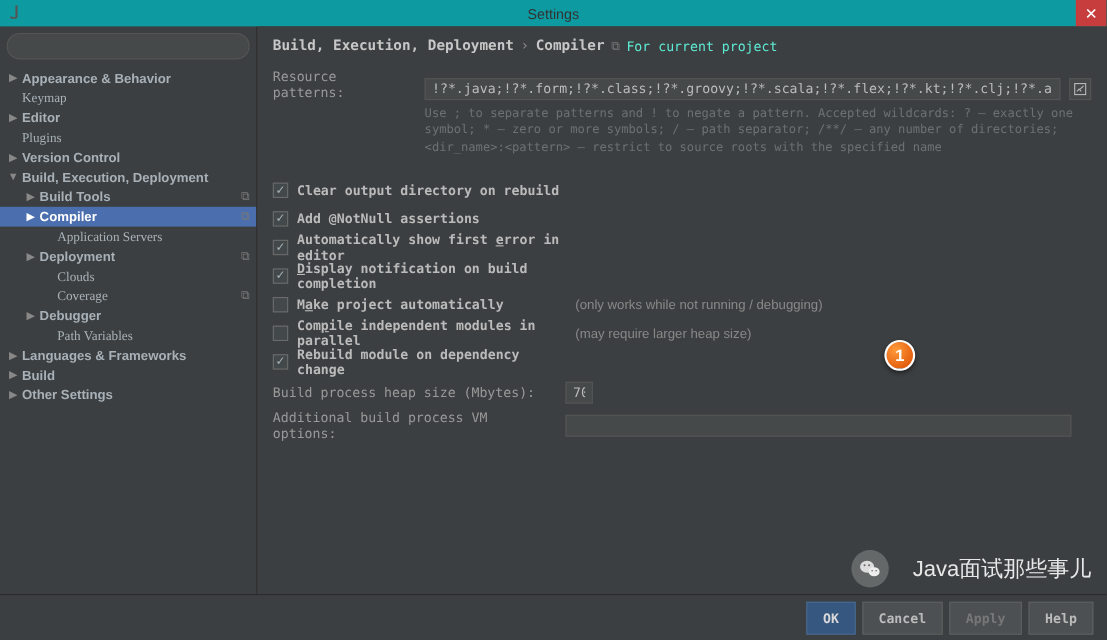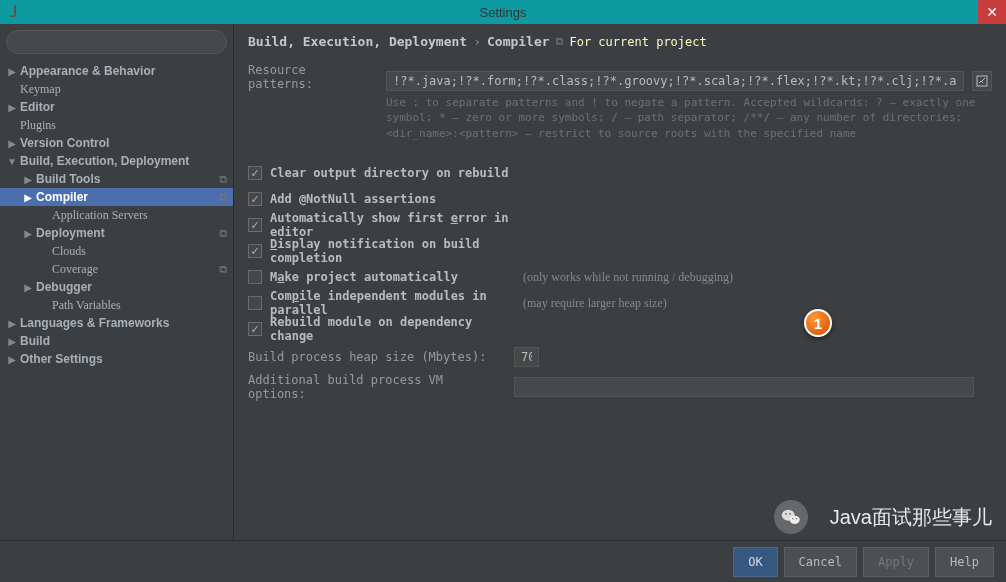--- a/index.html
+++ b/index.html
@@ -24,40 +24,40 @@
 .tree-item.leaf .tree-label { font-weight: normal; font-family: Liberation Serif, serif; }
 .tree-badge { margin-left: auto; color: #777; font-size: 11px; }
 .lvl0 { padding-left: 6px; }
 .lvl1 { padding-left: 22px; }
 .lvl2 { padding-left: 38px; }
 .content { flex: 1; padding: 10px 14px; overflow: auto; position: relative; background: #3c3f41; }
 .breadcrumb { font-family: "Consolas", monospace; font-size: 13px; color: #bbb; margin-bottom: 14px; display: flex; align-items: center; gap: 6px; }
 .breadcrumb .bc-main { font-weight: bold; color: #c7c7c7; }
 .breadcrumb .bc-sep { color: #888; }
 .breadcrumb .bc-last { font-weight: bold; color: #c7c7c7; }
-.breadcrumb .bc-note { color: #fef9c3; font-size: 12px; }
+.breadcrumb .bc-note { color: #5eead4; font-size: 12px; }
 .breadcrumb .bc-icon { color: #777; font-size: 11px; }
 .form-row { display: flex; align-items: flex-end; margin-bottom: 4px; gap: 8px; }
 .form-label { width: 130px; color: #999; font-size: 12px; font-family: "Consolas", monospace; }
 .form-input { flex: 1; background: #45494a; border: 1px solid #555; color: #bbb; padding: 2px 6px; font-family: "Consolas", monospace; font-size: 12px; height: 20px; }
 .form-icon-btn { width: 20px; height: 20px; background: #45494a; border: 1px solid #555; color: #bbb; display: flex; align-items: center; justify-content: center; cursor: pointer; }
 .help-text { font-size: 11px; color: #6b7176; font-family: "Consolas", monospace; margin-left: 138px; margin-bottom: 12px; line-height: 1.4; max-width: 610px; }
 .checks { margin-top: 19px; }
 .check-row { display: flex; align-items: center; height: 26px; gap: 8px; }
 .check-row .cb { width: 14px; height: 14px; border: 1px solid #6b6b6b; background: #43494a; display: inline-flex; align-items: center; justify-content: center; cursor: pointer; flex-shrink: 0; }
 .check-row .cb.checked::after { content: "✓"; color: #a8b1b8; font-size: 11px; line-height: 1; }
 .check-row .chk-label { color: #bbb; font-size: 12px; font-family: "Consolas", monospace; font-weight: bold; width: 245px; }
-.check-row .chk-hint { color: #888; font-size: 12px; font-family: Liberation Serif, serif; }
+.check-row .chk-hint { color: #888; font-size: 12px; font-family: Liberation Sans, sans-serif; }
 .field-row { display: flex; align-items: center; height: 30px; gap: 8px; }
 .field-row .fld-label { width: 258px; color: #999; font-size: 12px; font-family: "Consolas", monospace; }
 .field-row .fld-input-sm { width: 25px; background: #45494a; border: 1px solid #555; color: #bbb; padding: 2px 6px; font-family: "Consolas", monospace; font-size: 12px; height: 20px; }
 .field-row .fld-input-lg { flex: 1; max-width: 460px; background: #45494a; border: 1px solid #555; color: #bbb; padding: 2px 6px; height: 20px; }
 .marker { position: absolute; width: 28px; height: 28px; border-radius: 50%; background: radial-gradient(circle at 35% 30%, #ff9a3a, #d94a00); border: 2px solid #fff; box-shadow: 0 2px 4px rgba(0,0,0,0.5); display: flex; align-items: center; justify-content: center; color: #fff; font-weight: bold; font-size: 15px; left: 570px; top: 285px; }
 .footer { height: 42px; background: #3c3f41; border-top: 1px solid #2b2b2b; display: flex; align-items: center; justify-content: flex-end; gap: 6px; padding: 0 12px; }
-.btn { height: 24px; padding: 14px 14px; background: #4c5052; border: 1px solid #5e6060; color: #bbb; font-family: "Consolas", monospace; font-size: 12px; cursor: pointer; display: flex; align-items: center; font-weight: normal; }
+.btn { height: 24px; padding: 14px 14px; background: #4c5052; border: 1px solid #5e6060; color: #bbb; font-family: "Consolas", monospace; font-size: 12px; cursor: pointer; display: flex; align-items: center; font-weight: bold; }
 .btn.primary { background: #365880; border-color: #4a688c; color: #d8d8d8; }
 .btn.disabled { color: #777; cursor: default; }
 u { text-decoration: underline; }
 .watermark { position: absolute; right: 14px; bottom: 48px; display: flex; align-items: center; gap: 22px; color: #e8e8e8; font-size: 20px; pointer-events: none; }
 .watermark .wicon { width: 34px; height: 34px; border-radius: 50%; background: rgba(200,200,200,0.3); display: flex; align-items: center; justify-content: center; }
 </style>
 </head>
 <body>
 
 <div class="titlebar">

